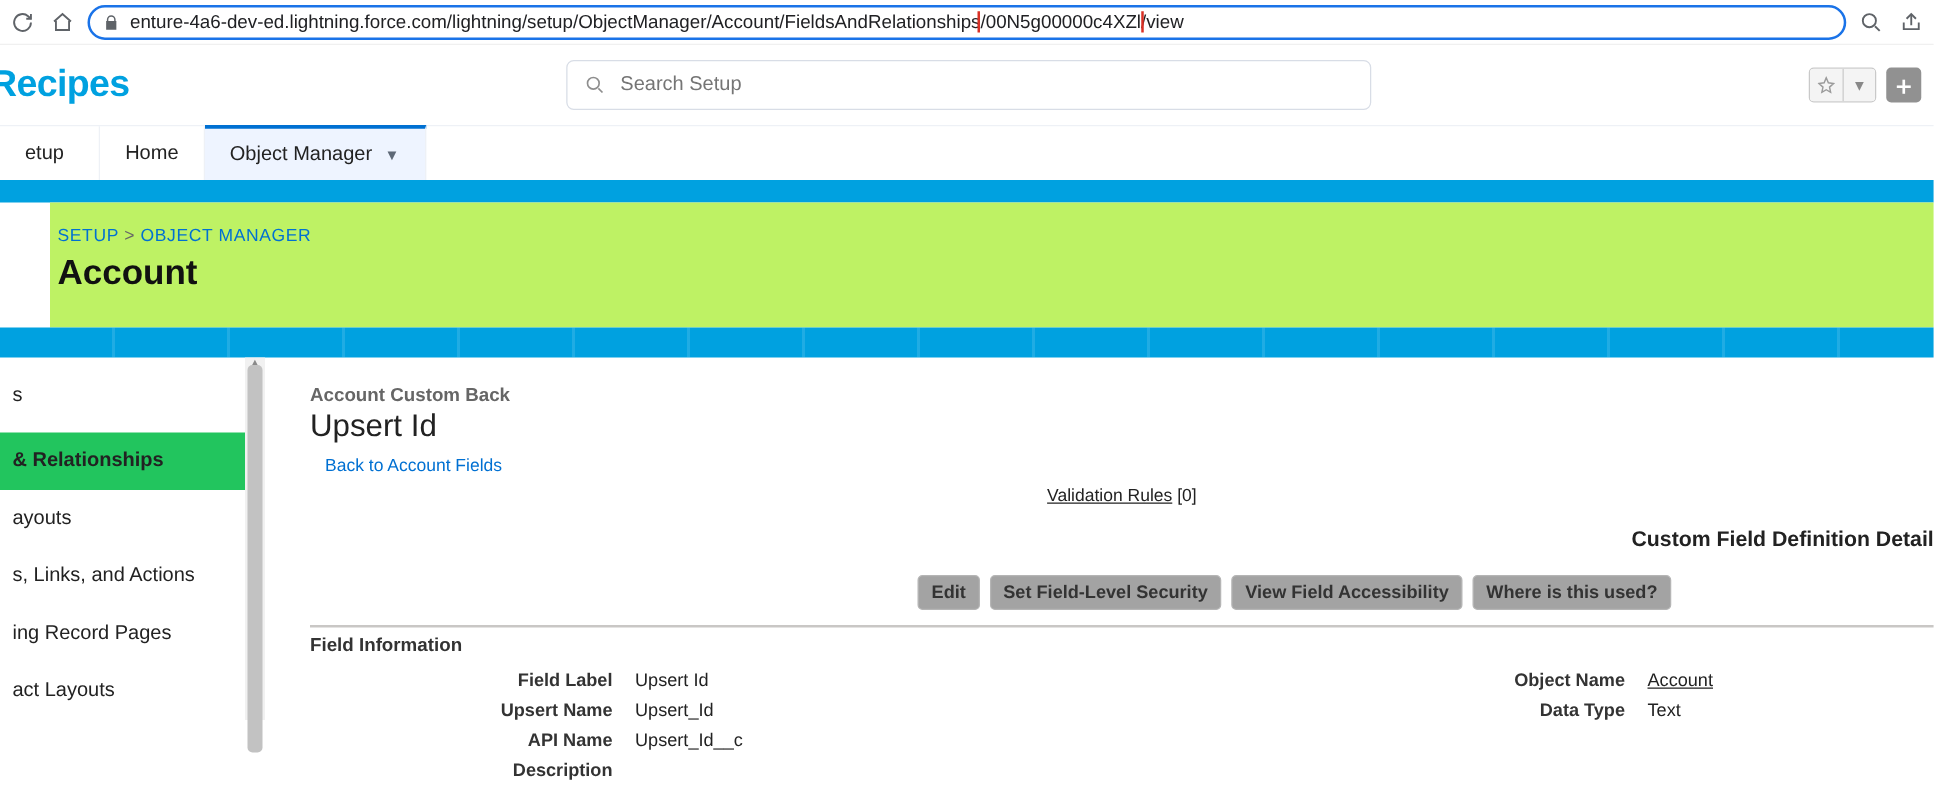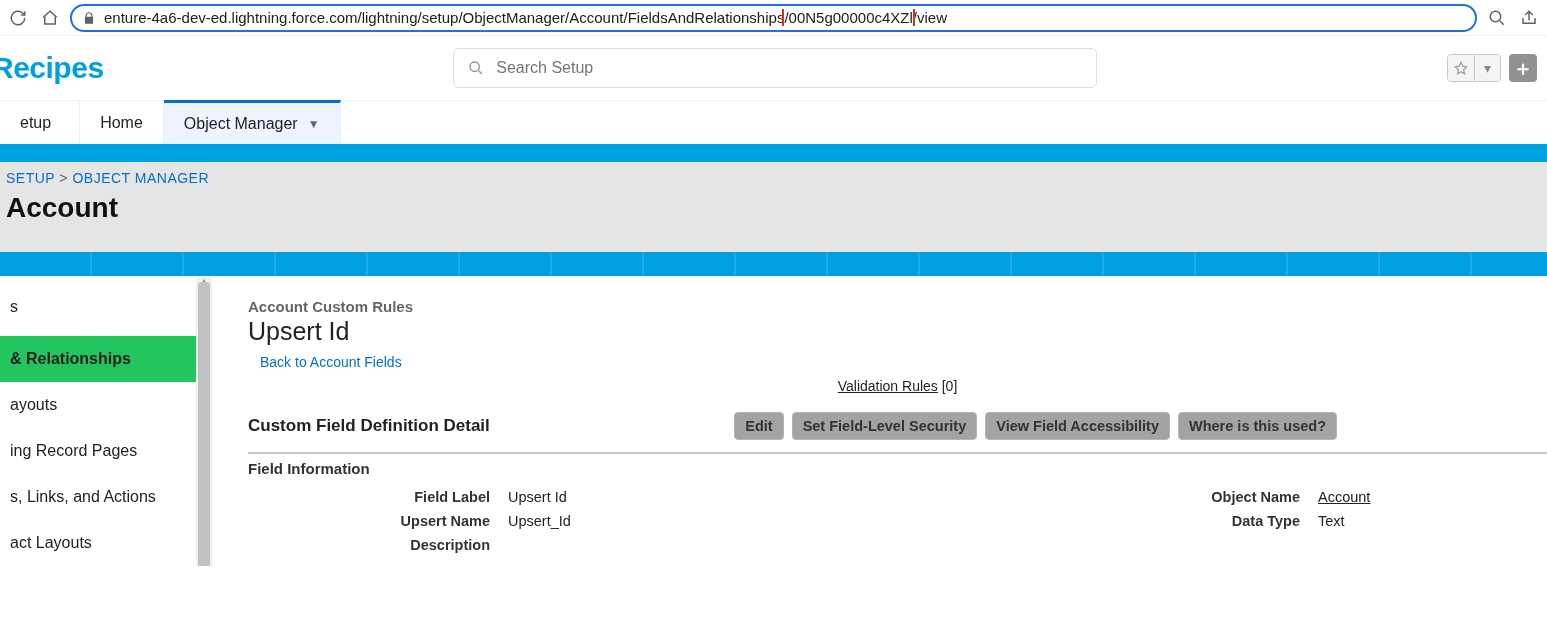--- a/index.html
+++ b/index.html
@@ -33,21 +33,21 @@
   .nav-row { display: flex; align-items: stretch; height: 44px; border-top: 1px solid #eef1f6; }
   .nav-item { display: flex; align-items: center; padding: 0 20px; font-size: 16px; color: #222; border-right: 1px solid #eef1f6; cursor: pointer; }
   .nav-item.brandless { padding-right: 28px; }
   .nav-item.active { background: #eef4ff; border-top: 3px solid #0070d2; padding-top: 0; margin-top: -1px; }
   .nav-item .chev { margin-left: 10px; color: #5e6977; font-size: 12px; }
 
   
   .blue-band { height: 18px; background: #00a1e0; }
 
   
-  .crumb-area { background: #e5e5e5; padding: 8px 10px 28px 6px; }
+  .crumb-area { background: #bef264; padding: 18px 10px 28px 6px; margin-left: 40px; }
   .crumb { font-size: 14px; color: #0070d2; letter-spacing: 0.5px; }
   .crumb .sep { color: #666; }
   .crumb .node { cursor: pointer; }
   .page-title { font-size: 28px; font-weight: 700; color: #111; margin-top: 6px; }
 
   .blue-band2 { height: 24px; background: #00a1e0; position: relative; overflow: hidden; }
   .blue-band2::before { content:""; position:absolute; inset:0; background: repeating-linear-gradient(90deg, rgba(255,255,255,0) 0 90px, rgba(255,255,255,0.35) 90px 92px); opacity:.35; }
 
   
   .body-layout { display: flex; align-items: flex-start; }
@@ -61,21 +61,21 @@
   .side-scroll .thumb { position: absolute; left: 2px; right: 2px; top: 6px; height: 310px; background: #c2c2c2; border-radius: 4px; }
   .side-scroll .upbtn { position: absolute; top: -2px; left: 0; right: 0; height: 12px; display: flex; align-items: center; justify-content: center; color: #8a8a8a; font-size: 10px; }
 
   .content { flex: 1; padding: 22px 0 0 36px; }
   .field-head .subtitle { font-size: 15px; font-weight: 700; color: #666; }
   .field-head .title { font-size: 25px; color: #222; margin-top: 2px; }
   .backlink { color: #0070d2; margin: 8px 0 0 12px; display: inline-block; cursor: pointer; }
   .vrules { text-align: center; margin: 8px 0 18px 0; font-size: 14px; }
   .vrules .vlabel { text-decoration: underline; cursor: pointer; color: #222; }
 
-  .section-row { display: flex; align-items: center; gap: 18px; }
+  .section-row { display: flex; align-items: flex-end; gap: 18px; flex-direction: column; }
   .section-title { font-size: 17px; font-weight: 700; }
   .btns { display: flex; gap: 8px; margin-left: auto; margin-right: 210px; }
   .sfbtn { background: #a3a3a3; border: 1px solid #b5b5b5; border-radius: 4px; padding: 5px 10px; font-size: 14.5px; font-weight: 700; color: #333; cursor: pointer; }
 
   .rule { height: 2px; background: #c9c7c5; margin: 12px 0 6px 0; }
 
   .block-head { font-size: 15px; font-weight: 700; color: #333; margin: 6px 0 8px 0; }
 
   .info-grid { display: grid; grid-template-columns: 510px 1fr; column-gap: 40px; }
   .info-col .pair { display: flex; align-items: baseline; padding: 4px 0; font-size: 14.5px; }
@@ -174,33 +174,33 @@
 
 <div class="blue-band2"></div>
 
 <div class="body-layout">
   <div class="sidebar-wrap">
     <div class="sidebar">
       <div class="side-item">s</div>
       <div class="side-item spacer"></div>
       <div class="side-item active"> &amp; Relationships</div>
       <div class="side-item">ayouts</div>
+      <div class="side-item">s, Links, and Actions</div>
       <div class="side-item">ing Record Pages</div>
-      <div class="side-item">s, Links, and Actions</div>
       <div class="side-item">act Layouts</div>
     </div>
     <div class="side-scroll">
       <div class="upbtn">▴</div>
       <div class="thumb"></div>
     </div>
   </div>
 
   <div class="content">
     <div class="field-head">
-      <div class="subtitle">Account Custom Rules</div>
+      <div class="subtitle">Account Custom Back</div>
       <div class="title">Upsert Id</div>
       <a class="backlink">Back to Account Fields</a>
     </div>
 
     <div class="vrules">
       <span class="vlabel">Validation Rules</span>
       <span>[0]</span>
     </div>
 
     <div class="section-row">
@@ -221,20 +221,24 @@
       <div class="info-col">
         <div class="pair">
           <div class="lbl">Field Label</div>
           <div class="val">Upsert Id</div>
         </div>
         <div class="pair">
           <div class="lbl">Upsert Name</div>
           <div class="val">Upsert_Id</div>
         </div>
         <div class="pair">
+          <div class="lbl">API Name</div>
+          <div class="val">Upsert_Id__c</div>
+        </div>
+        <div class="pair">
           <div class="lbl">Description</div>
           <div class="val"></div>
         </div>
       </div>
       <div class="info-col" style="padding-left:260px;">
         <div class="pair">
           <div class="lbl">Object Name</div>
           <div class="val link">Account</div>
         </div>
         <div class="pair">

